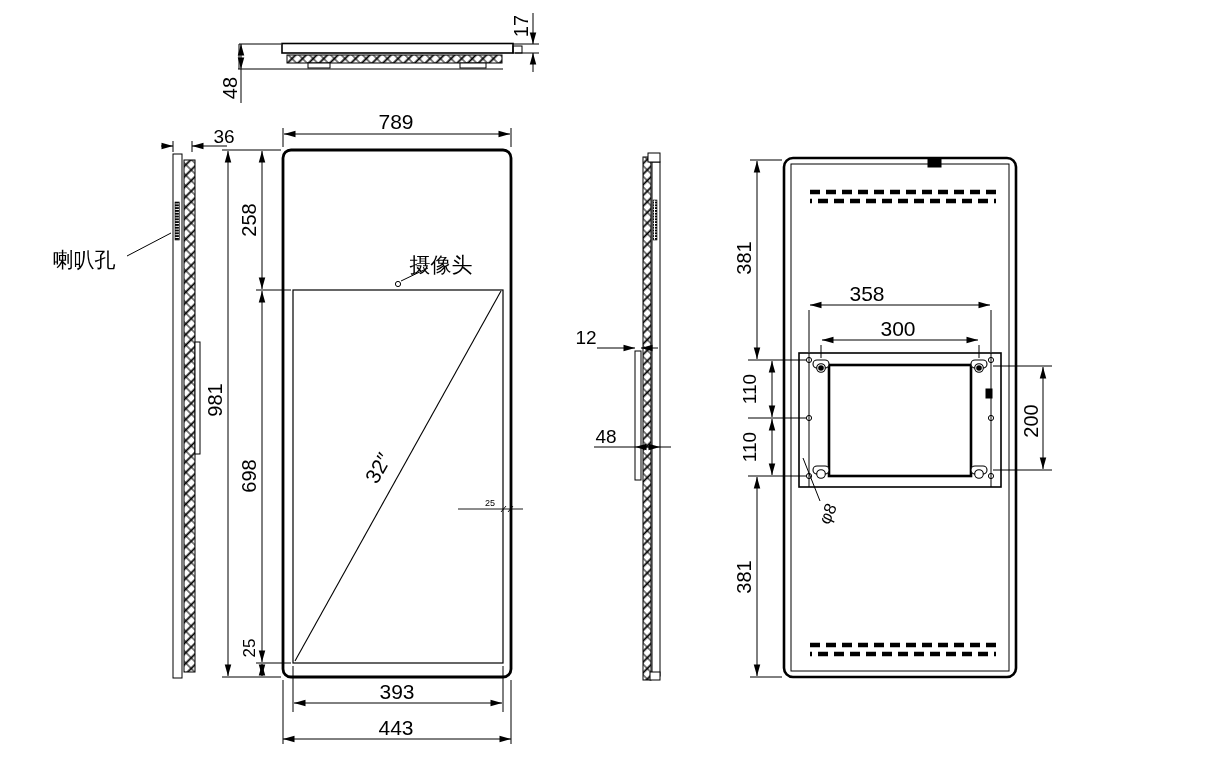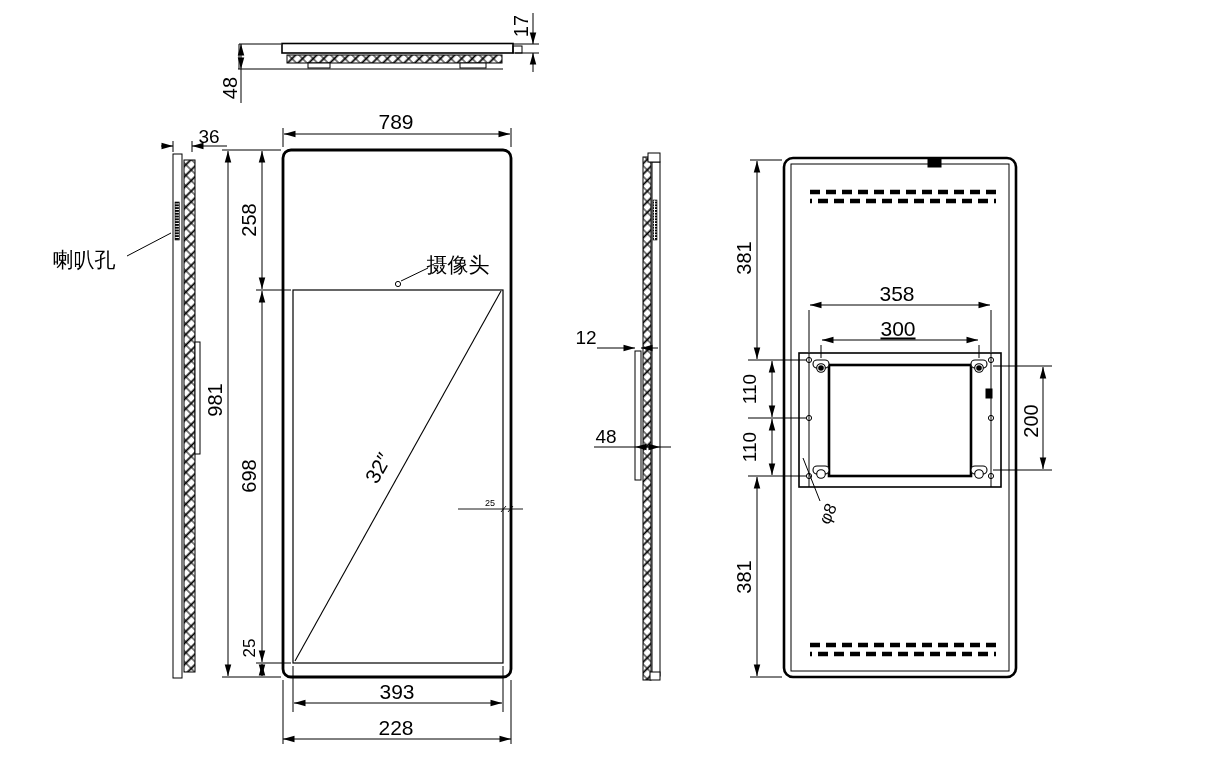--- a/index.html
+++ b/index.html
@@ -182,39 +182,39 @@
     <line x1="993" y1="470" x2="1052" y2="470"></line>
     <line x1="1043" y1="367" x2="1043" y2="469" marker-start="url(#ar)" marker-end="url(#ar)"></line>
 
     <line x1="803" y1="458" x2="820" y2="501"></line>
   </g>
 </svg>
 
   <div class="t v s20" style="left:230px;top:88px;">48</div>
   <div class="t v s20" style="left:521px;top:26px;">17</div>
 
-  <div class="t s19" style="left:209px;top:136px;">36</div>
+  <div class="t s19" style="left:224px;top:136px;">36</div>
   <div class="t s21" style="left:84px;top:259px;">喇叭孔</div>
 
   <div class="t s21" style="left:396px;top:121px;">789</div>
   <div class="t v s20" style="left:249px;top:220px;">258</div>
   <div class="t v s20" style="left:215px;top:400px;">981</div>
   <div class="t v s20" style="left:249px;top:476px;">698</div>
   <div class="t v s17" style="left:249px;top:648px;">25</div>
-  <div class="t s21" style="left:458px;top:264px;">摄像头</div>
+  <div class="t s21" style="left:441px;top:264px;">摄像头</div>
   <div class="t r61 s21" style="left:378px;top:468px;">32″</div>
   <div class="t s8" style="left:490px;top:503px;">25</div>
   <div class="t s21" style="left:397px;top:691px;text-align:right;">393</div>
-  <div class="t s21" style="left:396px;top:727px;">228</div>
+  <div class="t s21" style="left:396px;top:727px;">443</div>
 
   <div class="t s19" style="left:586px;top:337px;">12</div>
   <div class="t s19" style="left:606px;top:436px;">48</div>
 
   <div class="t v s20" style="left:744px;top:258px;">381</div>
   <div class="t v s19" style="left:749px;top:389px;">110</div>
   <div class="t v s19" style="left:749px;top:447px;">110</div>
   <div class="t v s20" style="left:744px;top:577px;">381</div>
-  <div class="t s21" style="left:897px;top:293px;">358</div>
-  <div class="t s21" style="left:898px;top:328px;text-decoration:underline;">300</div>
+  <div class="t s21" style="left:867px;top:293px;">358</div>
+  <div class="t s21" style="left:898px;top:328px;">300</div>
   <div class="t v s20" style="left:1031px;top:421px;">200</div>
   <div class="t r65 s17" style="left:828px;top:514px;">φ8</div>
 
 </div>
 
 </body></html>

